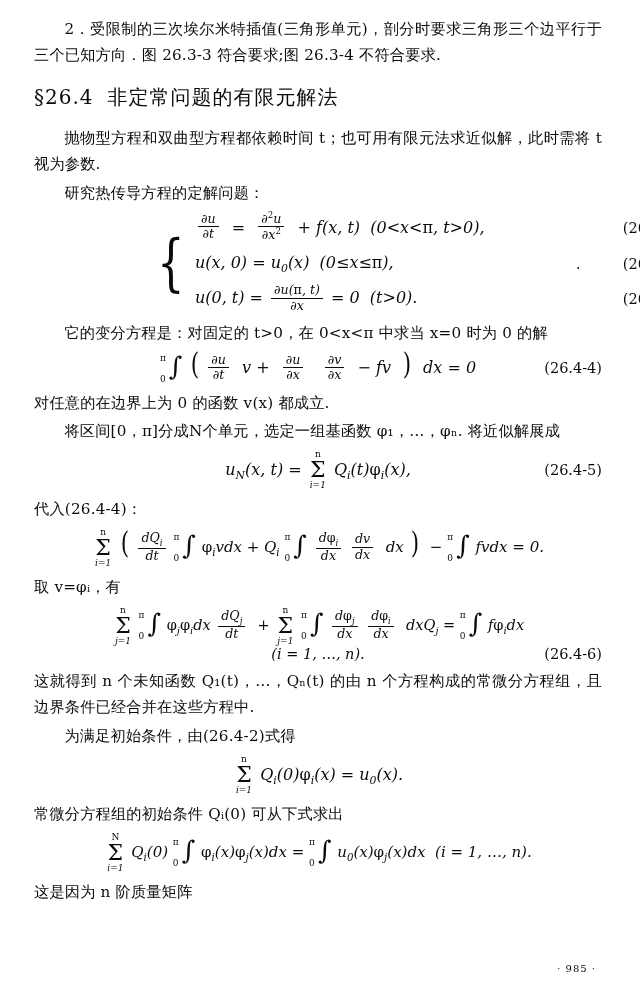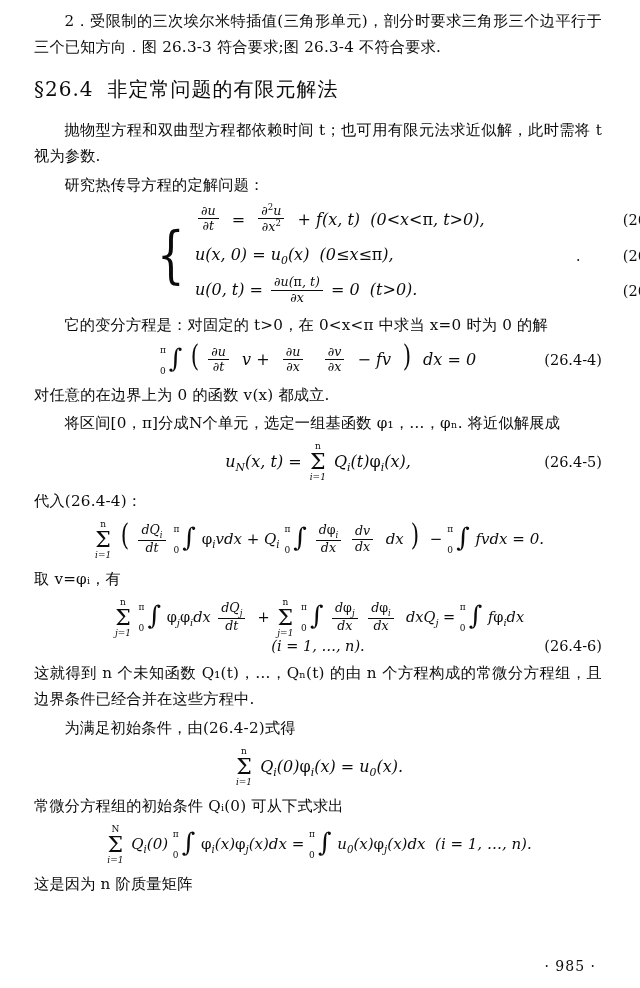--- a/index.html
+++ b/index.html
@@ -13,21 +13,21 @@
     font-family: "DejaVu Serif", serif;
     color: #111;
     position: relative;
     overflow: hidden;
   }
   .page {
     position: relative;
     width: 636px;
     height: 988px;
     box-sizing: border-box;
-    padding: 8px 34px 10px 34px;
+    padding: 16px 34px 10px 34px;
     filter: contrast(1.05);
   }
   .para {
     font-size: 15.2px;
     line-height: 1.72;
     text-align: justify;
     margin: 0 0 2px 0;
     letter-spacing: 0.2px;
   }
   .indent2 { text-indent: 2em; }
@@ -158,21 +158,21 @@
     line-height: 0.7;
     position: relative;
     top: 1px;
     display: inline-block;
     transform: scaleX(0.72);
   }
   .footer {
     position: absolute;
     bottom: 14px;
     right: 40px;
-    font-size: 14px;
+    font-size: 10px;
     letter-spacing: 1px;
   }
 </style>
 </head>
 <body>
 
 <div class="page">
 
   <p class="para indent2">2．受限制的三次埃尔米特插值(三角形单元)，剖分时要求三角形三个边平行于三个已知方向．图 26.3-3 符合要求;图 26.3-4 不符合要求.</p>
 

